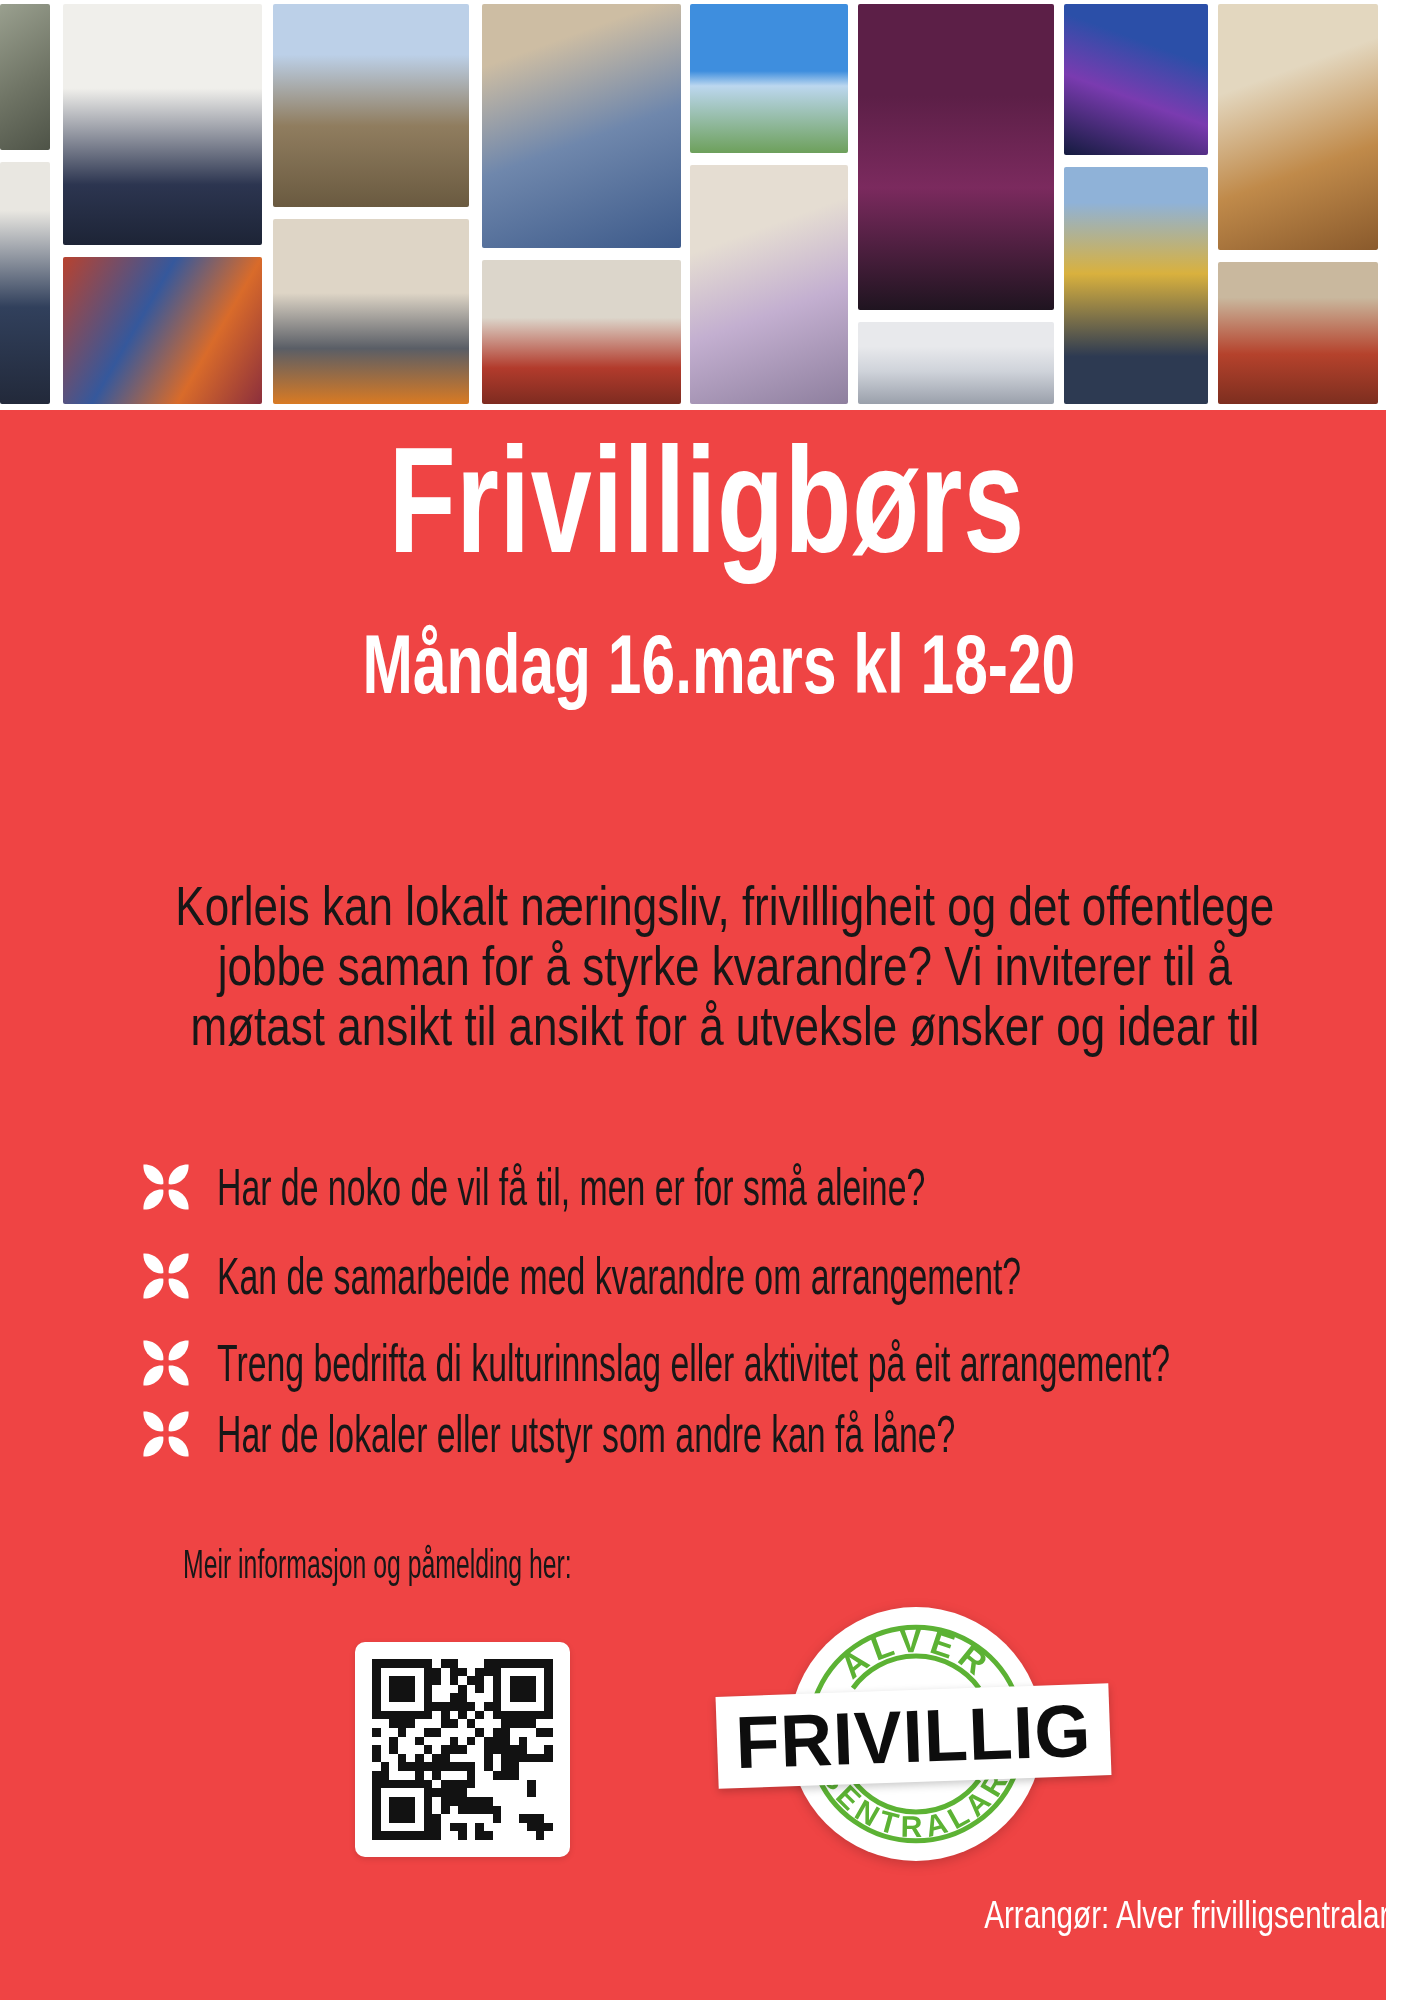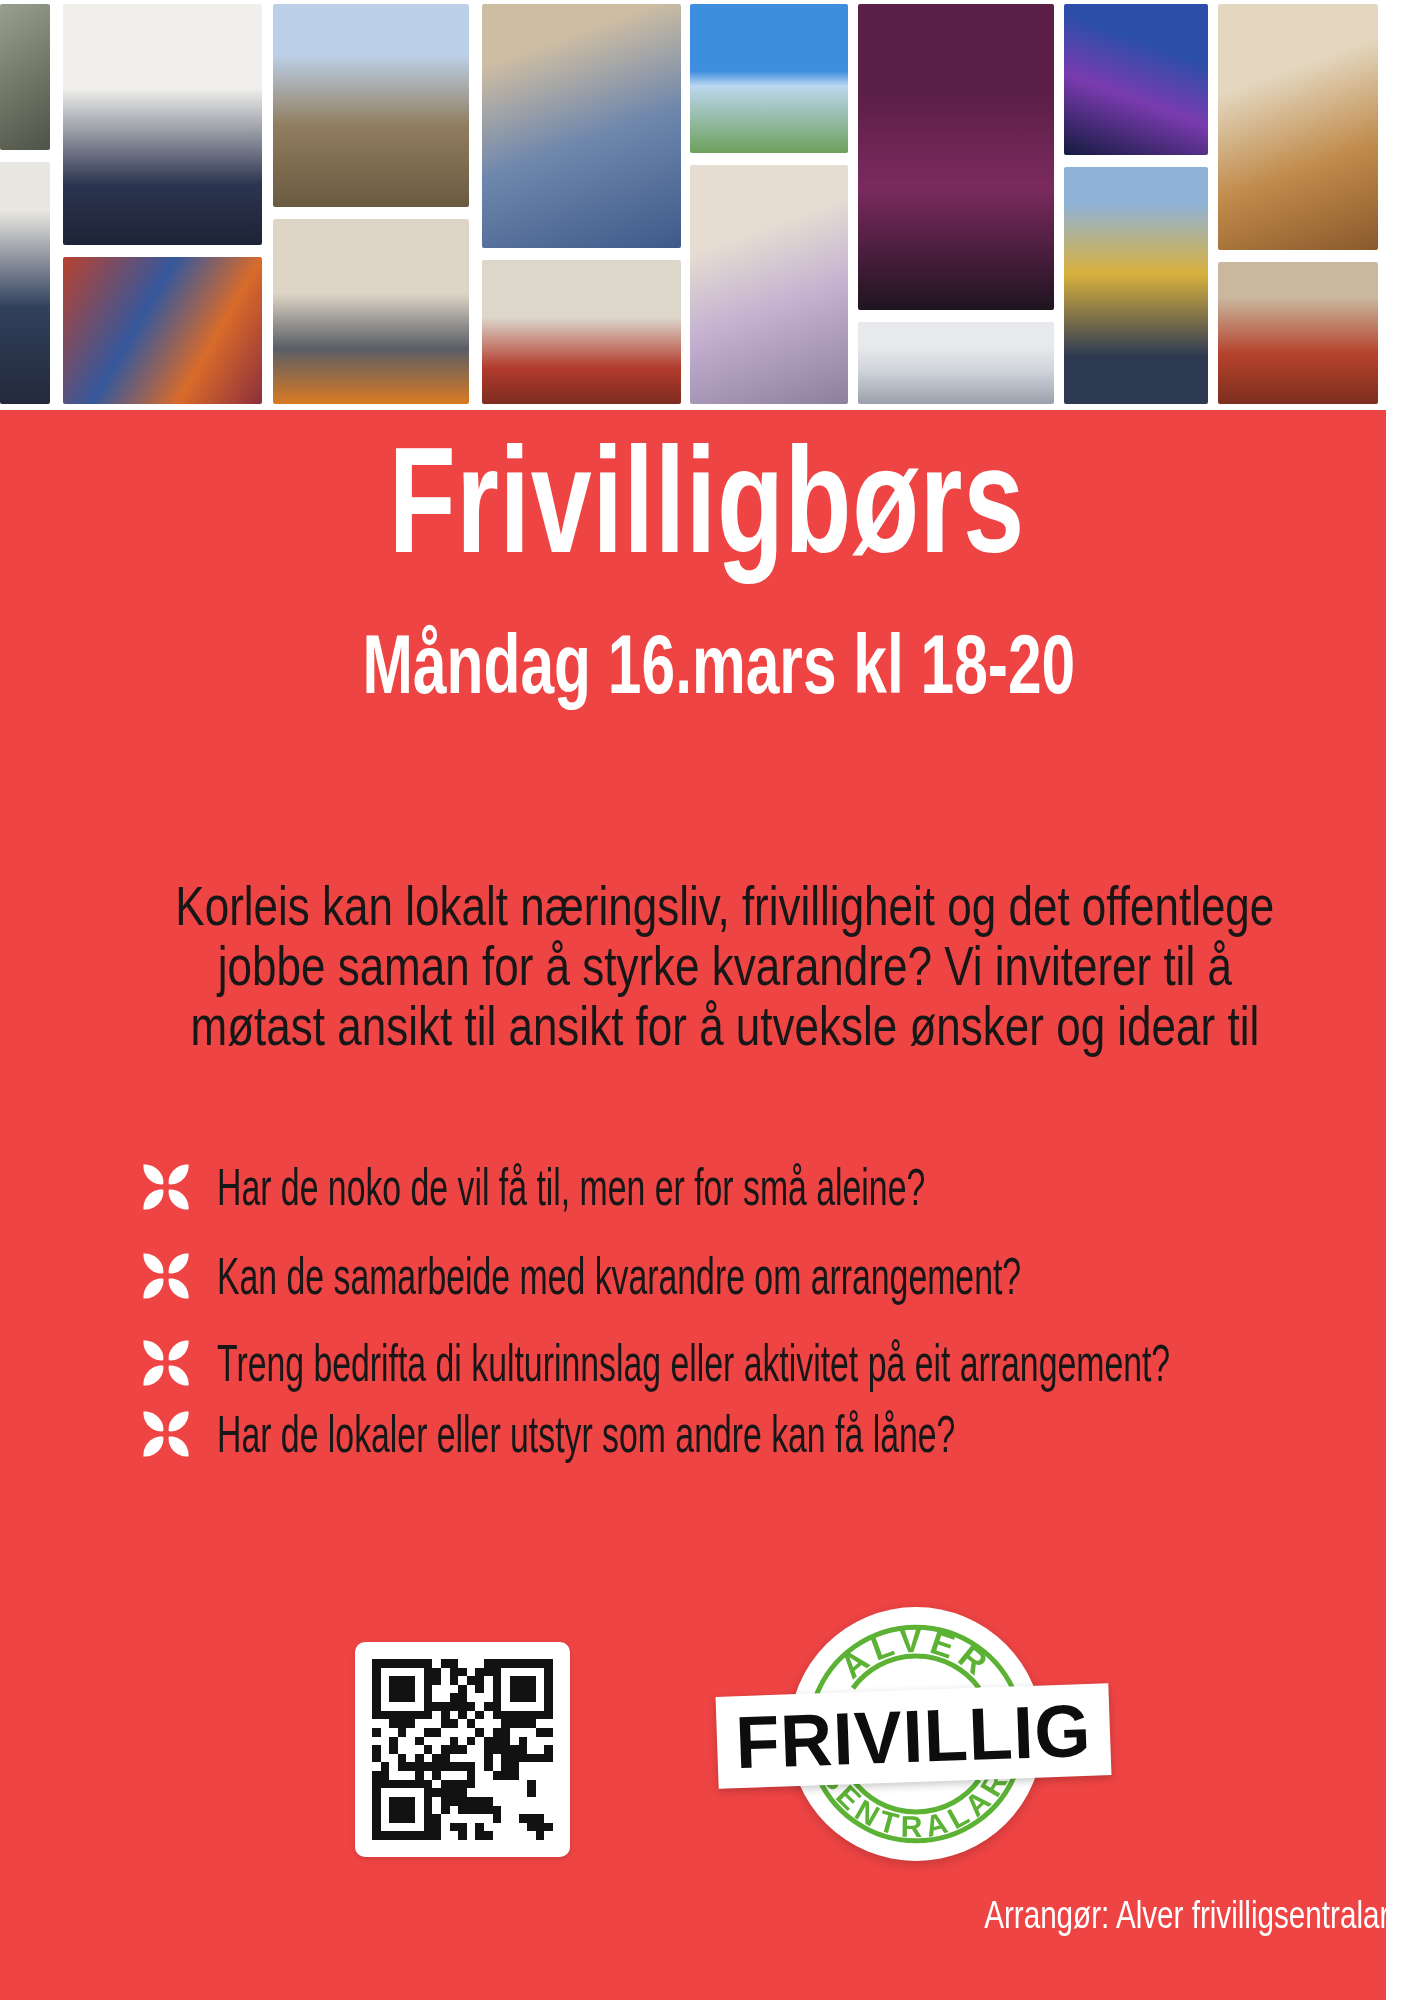--- a/index.html
+++ b/index.html
@@ -139,20 +139,23 @@
       <g fill="#ffffff" transform="translate(30,30)">
         <path transform="rotate(45)" d="M4 0 C 11 -9, 25 -9, 33 0 C 25 9, 11 9, 4 0 Z"></path>
         <path transform="rotate(135)" d="M4 0 C 11 -9, 25 -9, 33 0 C 25 9, 11 9, 4 0 Z"></path>
         <path transform="rotate(225)" d="M4 0 C 11 -9, 25 -9, 33 0 C 25 9, 11 9, 4 0 Z"></path>
         <path transform="rotate(315)" d="M4 0 C 11 -9, 25 -9, 33 0 C 25 9, 11 9, 4 0 Z"></path>
       </g>
     </svg>
     <span class="txt dark sql" style="transform:scaleX(0.65);">Har de lokaler eller utstyr som andre kan få låne?</span>
   </div>
 
+  <div class="info-label dark">
+    <span class="sql" style="transform:scaleX(0.62);">Meir informasjon og påmelding her:</span>
+  </div>
 
   <div class="qr-box">
     <div class="qr-grid">
         <div class="qd"></div>
         <div class="qd"></div>
         <div class="qd"></div>
         <div class="qd"></div>
         <div class="qd"></div>
         <div class="qd"></div>
         <div class="qd"></div>

